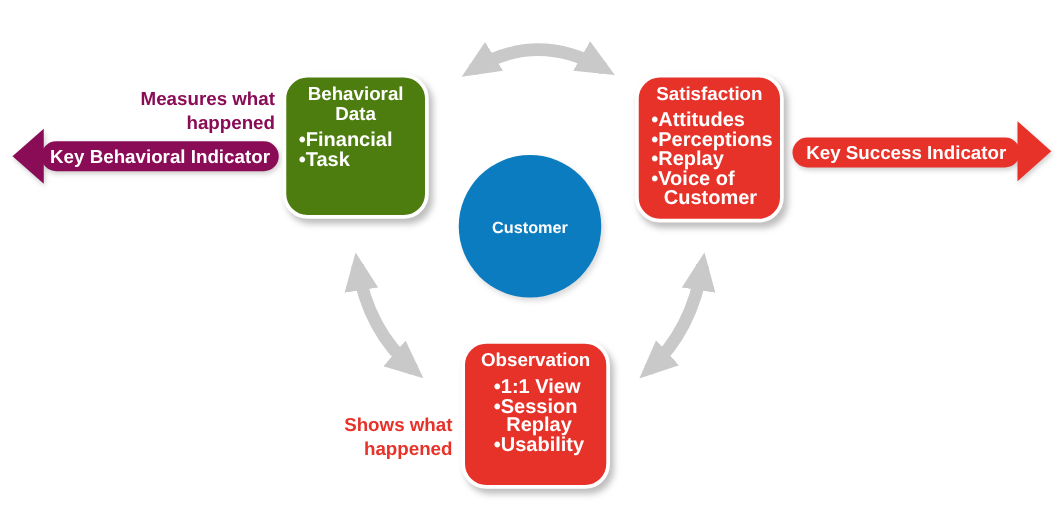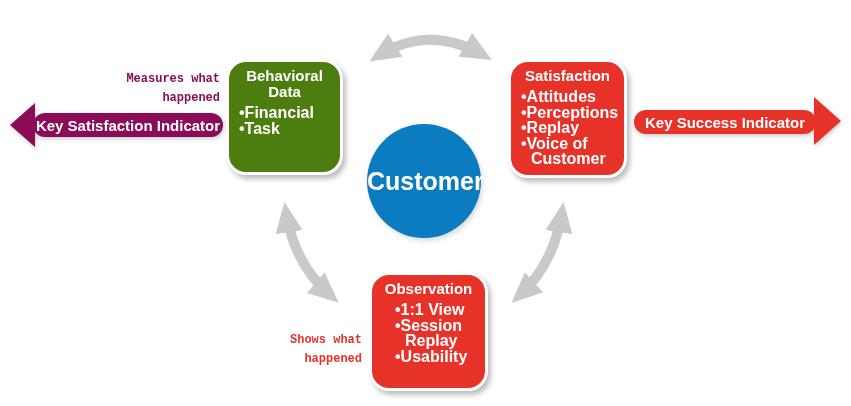--- a/index.html
+++ b/index.html
@@ -29,38 +29,38 @@
   #box-behavioral{left:226px;top:59px;width:117px;height:116px;background:#4d7c0f;}
   #box-behavioral ul{margin-left:5px;}
   #box-satisfaction{left:508px;top:59px;width:119px;height:119px;background:#e7322a;}
   #box-satisfaction ul{margin-left:5px;}
   #box-observation{left:369px;top:272px;width:119px;height:119px;background:#e7322a;}
   #box-observation .title{margin-bottom:4px;}
   #box-observation ul{margin-left:18px;}
   
   #customer-circle{
     position:absolute;z-index:2;left:367px;top:124px;width:114px;height:114px;
-    border-radius:50%;background:#0c7cc0;display:flex;align-items:center;justify-content:flex-start;
-    color:#ffffff;font-size:25px;box-shadow:2px 3px 4px rgba(120,120,120,.25);
+    border-radius:50%;background:#0c7cc0;display:flex;align-items:center;justify-content:center;
+    color:#ffffff;font-size:13px;box-shadow:2px 3px 4px rgba(120,120,120,.25);
   }
   
   .h-arrow{position:absolute;z-index:2;filter:drop-shadow(1px 2px 2px rgba(0,0,0,.2));}
   .h-arrow .body{
     position:absolute;height:24px;border-radius:12px;display:flex;
     align-items:center;justify-content:center;color:#ffffff;font-size:15px;white-space:nowrap;
   }
   .tri{position:absolute;width:0;height:0;}
   #kpi-arrow{left:10px;top:103px;width:213px;height:44px;}
   #kpi-arrow .tri{left:0;top:0;border-top:22px solid transparent;border-bottom:22px solid transparent;border-right:25px solid #8a0c56;}
   #kpi-arrow .body{left:23px;right:0;top:10px;background:#8a0c56;}
   #ksi-arrow{left:634px;top:97px;width:207px;height:48px;}
   #ksi-arrow .tri{right:0;top:0;border-top:24px solid transparent;border-bottom:24px solid transparent;border-left:27px solid #e7322a;}
   #ksi-arrow .body{left:0;right:25px;top:13px;background:#e7322a;}
   
-  .caption{position:absolute;z-index:2;font-size:12px;line-height:19px;font-family:Liberation Mono, monospace;}
+  .caption{position:absolute;z-index:2;font-size:15px;line-height:19px;}
   #kpi-caption{left:93px;top:70px;width:127px;text-align:right;color:#8a0c56;}
   #ksi-caption{left:664px;top:134px;width:168px;text-align:center;color:#e7322a;}
   #obs-caption{left:238px;top:331px;width:124px;text-align:right;color:#e7322a;}
 </style>
 </head>
 <body>
 
 <div id="canvas">
 
   <svg id="connectors" width="851" height="406">
@@ -104,21 +104,21 @@
       <li>Usability</li>
     </ul>
   </div>
 
   <div class="caption" id="kpi-caption">
     <span>Measures what</span><br>
     <span>happened</span>
   </div>
   <div class="h-arrow" id="kpi-arrow">
     <div class="tri"></div>
-    <div class="body">Key Satisfaction Indicator</div>
+    <div class="body">Key Behavioral Indicator</div>
   </div>
 
   <div class="h-arrow" id="ksi-arrow">
     <div class="tri"></div>
     <div class="body">Key Success Indicator</div>
   </div>
 
   <div class="caption" id="obs-caption">
     <span>Shows what</span><br>
     <span>happened</span>

